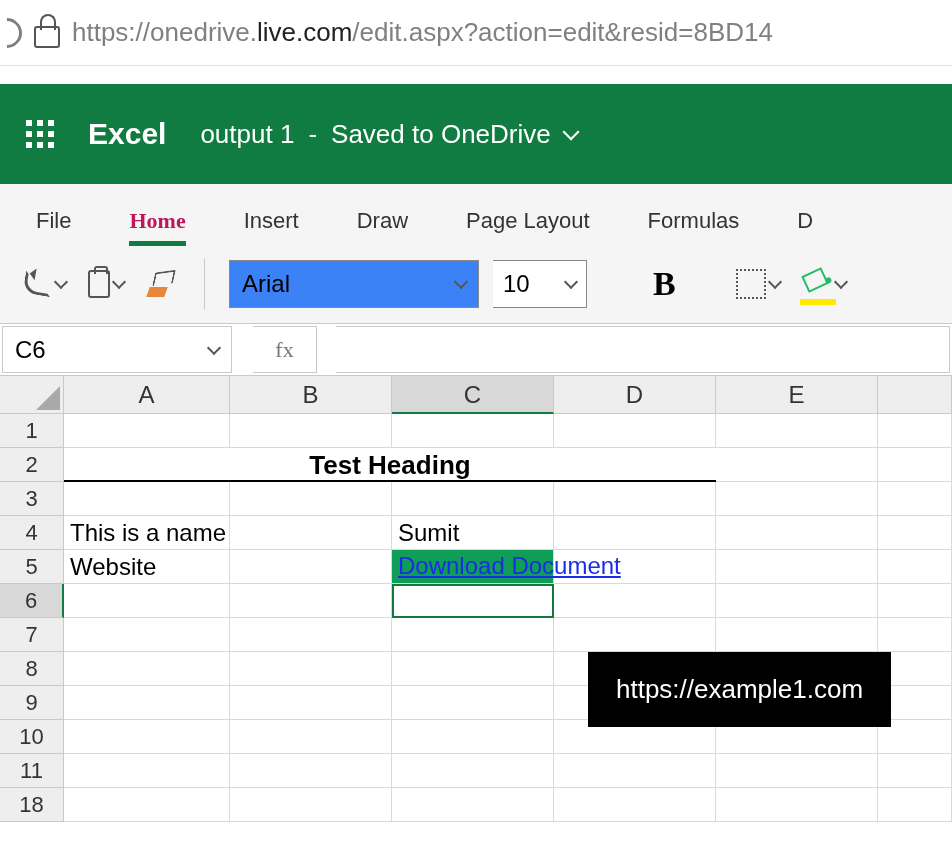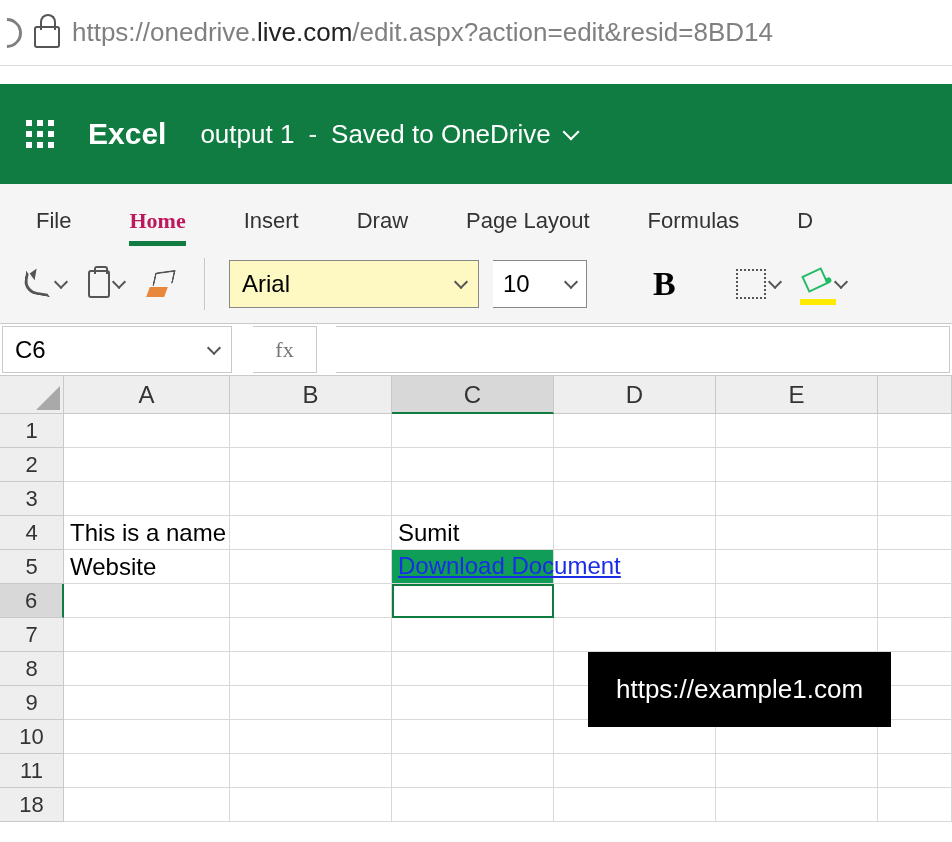--- a/index.html
+++ b/index.html
@@ -24,21 +24,21 @@
   .tabs { height: 60px; display: flex; align-items: flex-end; gap: 58px; padding: 0 36px; font-size: 22px; color: #333; background: #f5f5f5; }
   .tab { padding-bottom: 10px; position: relative; cursor: pointer; }
   .tab.active { font-weight: 600; color: #be185d; font-family: Liberation Serif, serif; }
   .tab.active::after { content: ""; position: absolute; left: 0; right: 0; bottom: -2px; height: 5px; background: #107c41; }
 
   
   .toolbar { height: 80px; display: flex; align-items: center; gap: 14px; padding: 0 20px; background: #f5f5f5; border-bottom: 1px solid #c9c9c9; font-size: 24px; }
   .tool-btn { display: flex; align-items: center; gap: 4px; padding: 4px 4px; }
   .chev-sm { display: inline-block; width: 10px; height: 10px; border-right: 2px solid #555; border-bottom: 2px solid #555; transform: rotate(45deg); margin-bottom: 4px; }
   .vsep { width: 1px; height: 52px; background: #c9c9c9; margin: 0 10px; }
-  .font-name { width: 250px; height: 48px; border: 1px solid #888; background: #fef9c3; display: flex; align-items: center; justify-content: space-between; padding: 0 12px; }
+  .font-name { width: 250px; height: 48px; border: 1px solid #888; background: #3b82f6; display: flex; align-items: center; justify-content: space-between; padding: 0 12px; }
   .font-size { width: 94px; height: 48px; border: 1px solid #888; border-left: none; background: #fff; display: flex; align-items: center; justify-content: space-between; padding: 0 10px; }
   .bold-b { font-weight: 800; font-size: 34px; font-family: Georgia, serif; padding: 0 8px; }
   .borders-ic { width: 30px; height: 30px; border: 2px dotted #555; position: relative; }
   .fill-ic { width: 30px; height: 30px; position: relative; }
   .fill-ic::after { content: ""; position: absolute; left: -2px; bottom: -6px; width: 36px; height: 6px; background: #ffea00; }
 
   
   .fxrow { height: 52px; display: flex; align-items: stretch; border-bottom: 1px solid #c9c9c9; gap: 19px; }
   .namebox { width: 230px; border: 1px solid #c9c9c9; display: flex; align-items: center; justify-content: space-between; padding: 0 12px; font-size: 24px; background: #fff; margin: 2px; }
   .fx-label { width: 64px; display: flex; align-items: center; justify-content: center; font-family: Georgia, serif; color: #777; font-size: 22px; border: 1px solid #c9c9c9; border-left: none; margin: 2px 0; }
@@ -300,18 +300,19 @@
       <div class="crow">
           <div class="cell cA"></div>
           <div class="cell cB"></div>
           <div class="cell cC"></div>
           <div class="cell cD"></div>
           <div class="cell cE"></div>
           <div class="cell cF"></div>
         </div>
 
       <div class="c5-bg"></div>
+      <div class="merge-hdr">Test Heading</div>
       <a class="link">Download Document</a>
       <div class="sel"></div>
       <div class="tooltip">https://example1.com</div>
     </div>
   </div>
 </div>
 
 </body></html>

